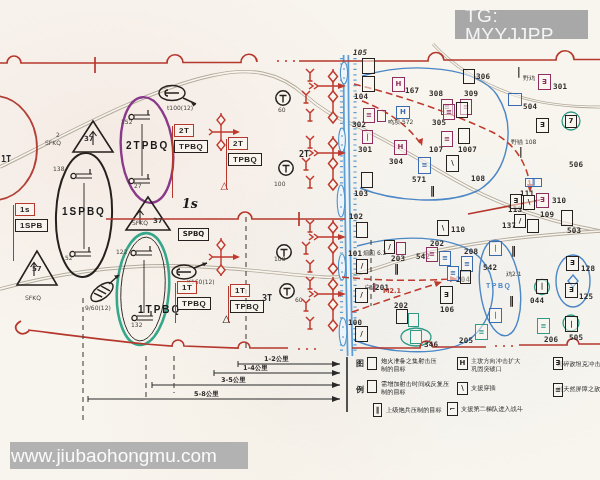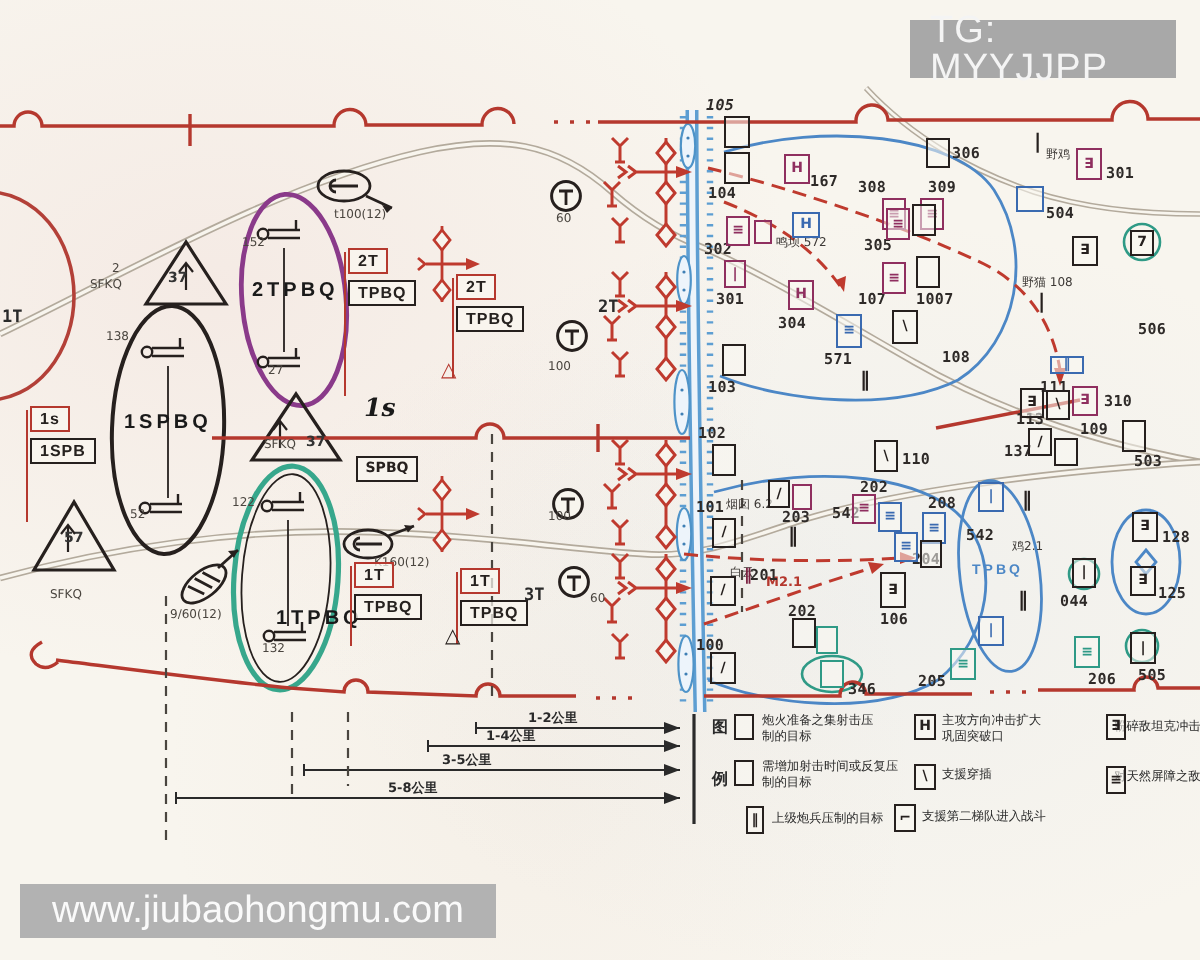--- a/index.html
+++ b/index.html
@@ -37,21 +37,21 @@
   .flag .fb{position:relative;display:block;margin:0 0 3px 2px;border:1.6px solid #b5382e;
       padding:1.5px 4px;font:700 8px/1 "Liberation Sans",sans-serif;color:#26221f;
       background:rgba(250,247,240,.72);width:max-content;letter-spacing:.5px;}
   .flag .fb.black{border-color:#26201e;}
   .flag .tri{position:absolute;left:-5.5px;font:10px/1 "DejaVu Sans",sans-serif;color:#b5382e;}
   .flag .tri.black{color:#26201e;}
   .wm-tg{position:absolute;left:455px;top:10px;width:133px;height:29px;background:#a8a8a8;
       z-index:6;display:flex;align-items:center;padding-left:10px;box-sizing:border-box;}
   .wm-tg span{font:400 19px/1 "Liberation Sans",sans-serif;color:#f4f4f4;letter-spacing:.5px;}
   .wm-site{position:absolute;left:10px;top:442px;width:238px;height:27px;background:#b2b2b2;
-      z-index:6;display:flex;align-items:center;padding-left:16px;box-sizing:border-box;}
+      z-index:6;display:flex;align-items:center;padding-left:1px;box-sizing:border-box;}
   .wm-site span{font:400 19px/1 "Liberation Sans",sans-serif;color:#fafafa;}
 </style>
 </head>
 <body>
 
 <div class="stage">
 
 <svg class="mapsvg" width="600" height="480" viewBox="0 0 600 480">
   <defs>
     <g id="obs">

